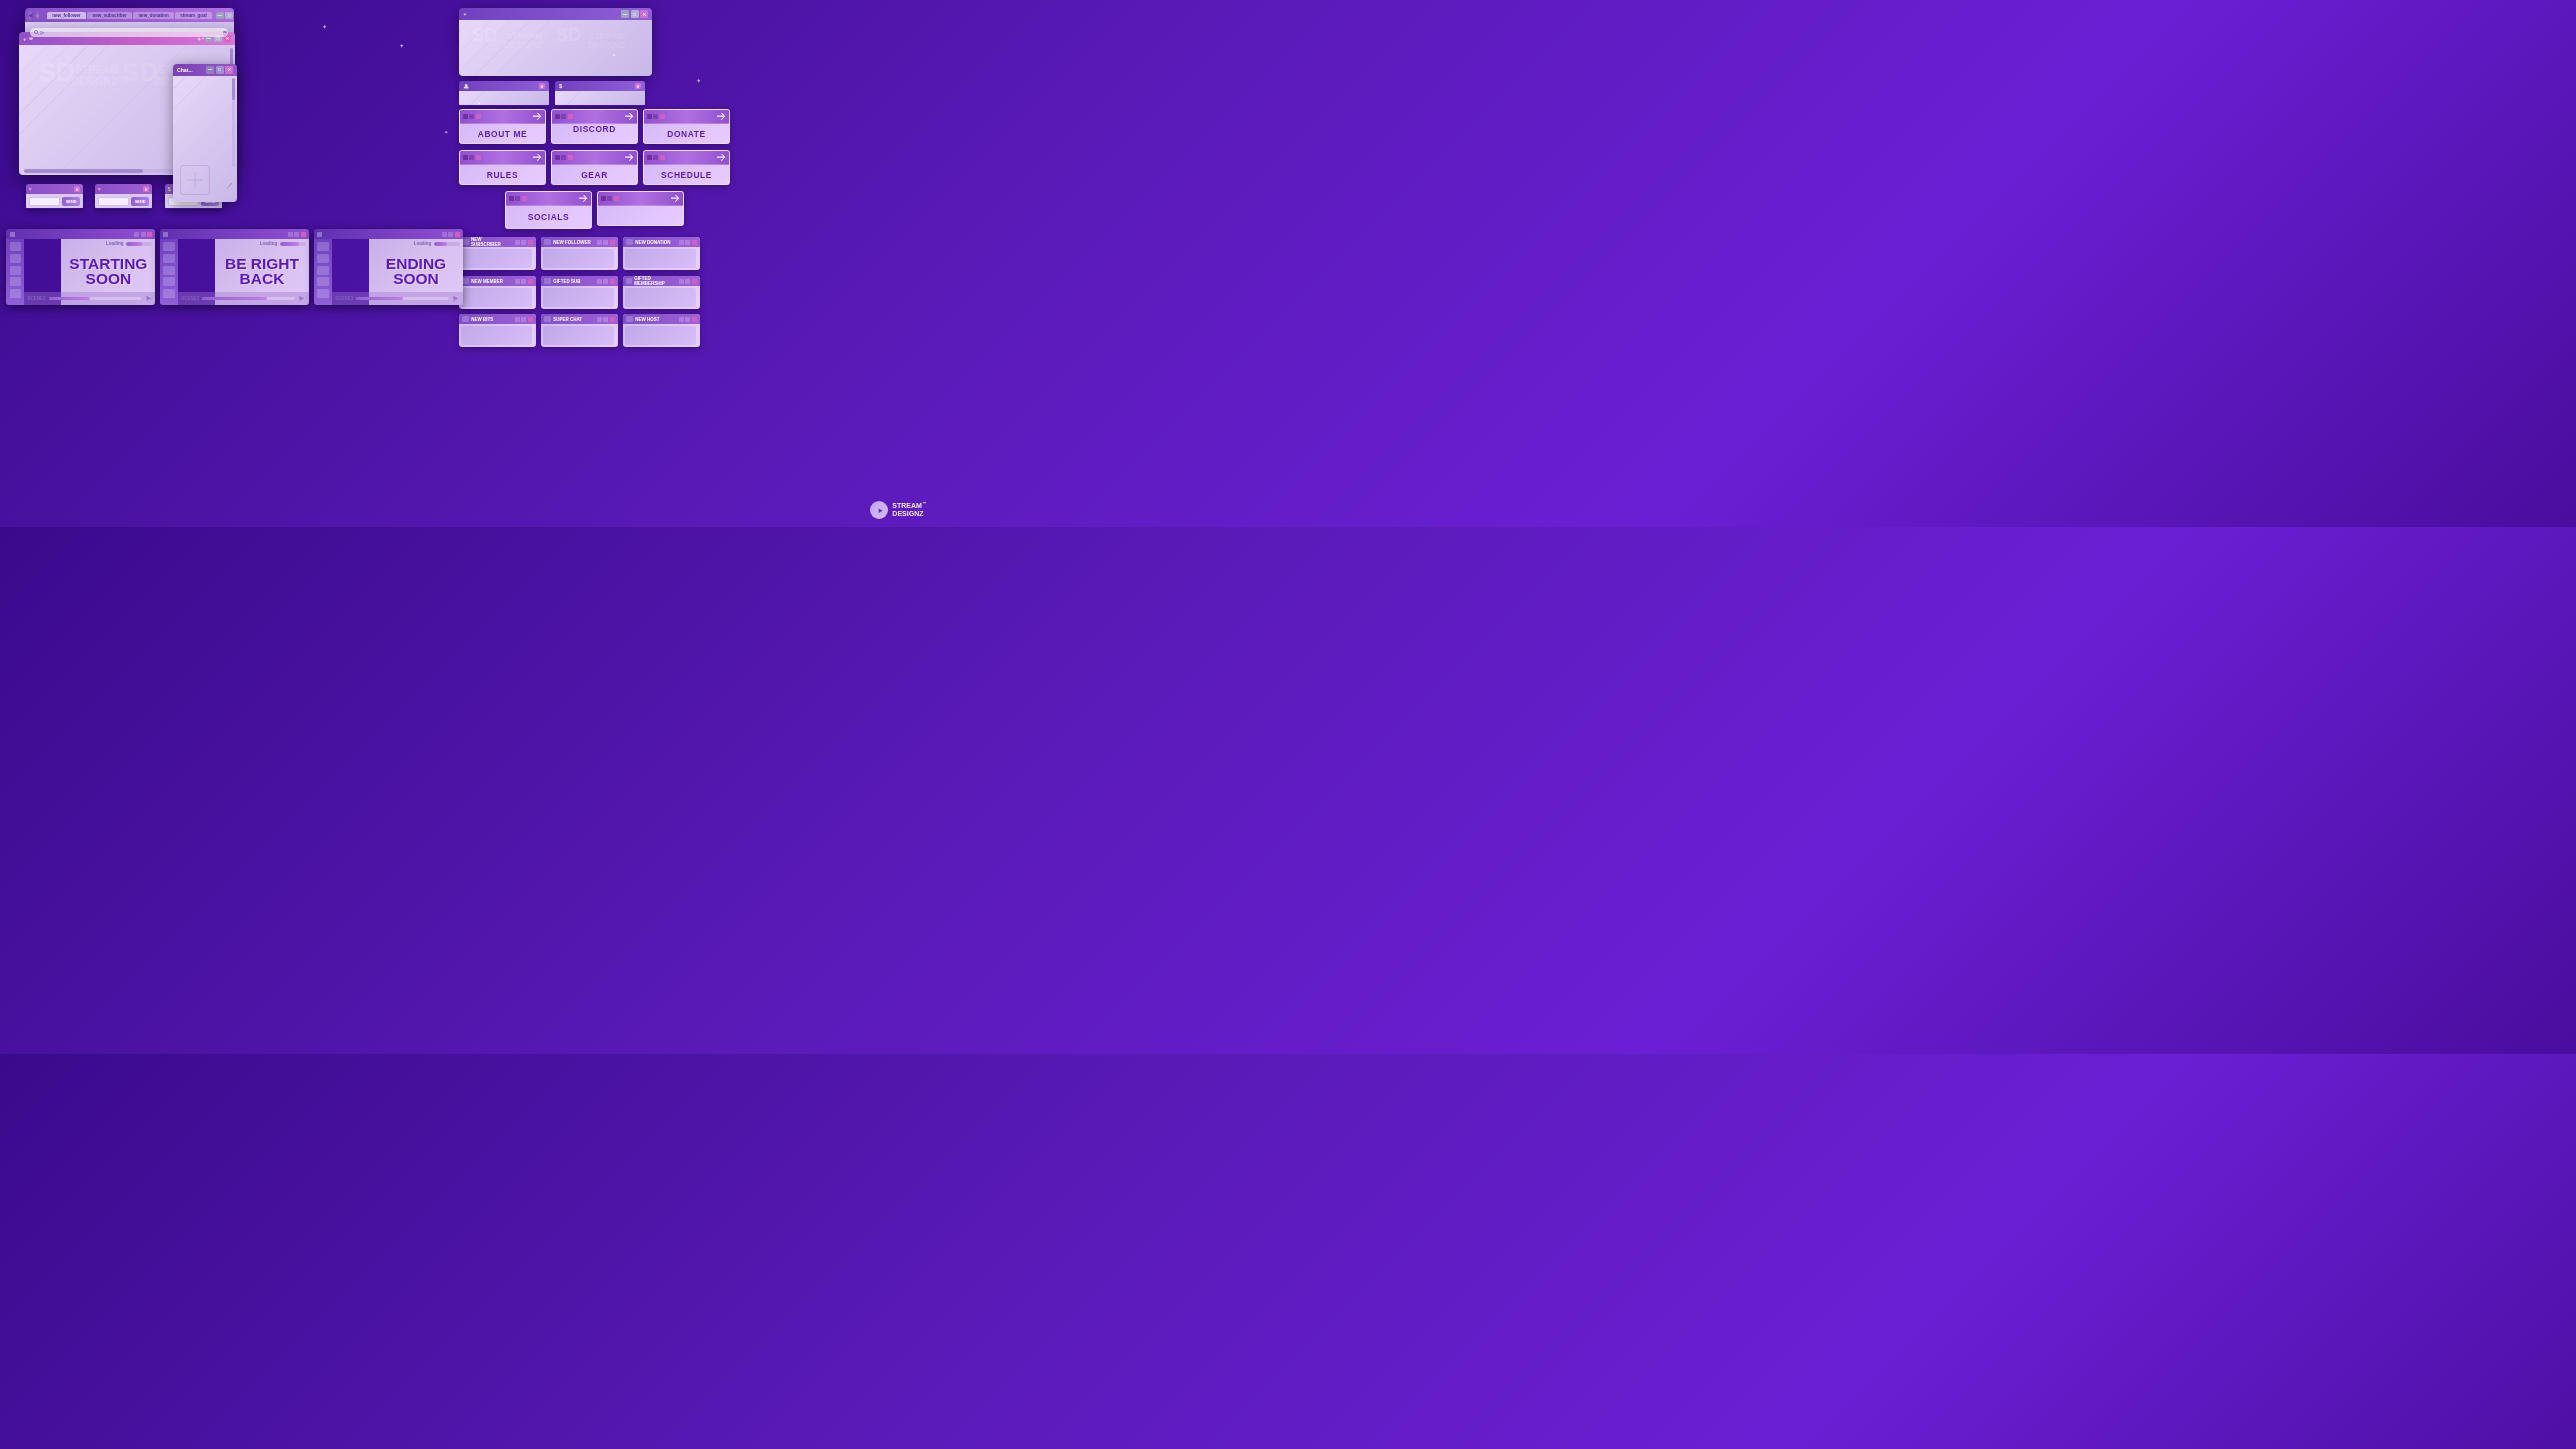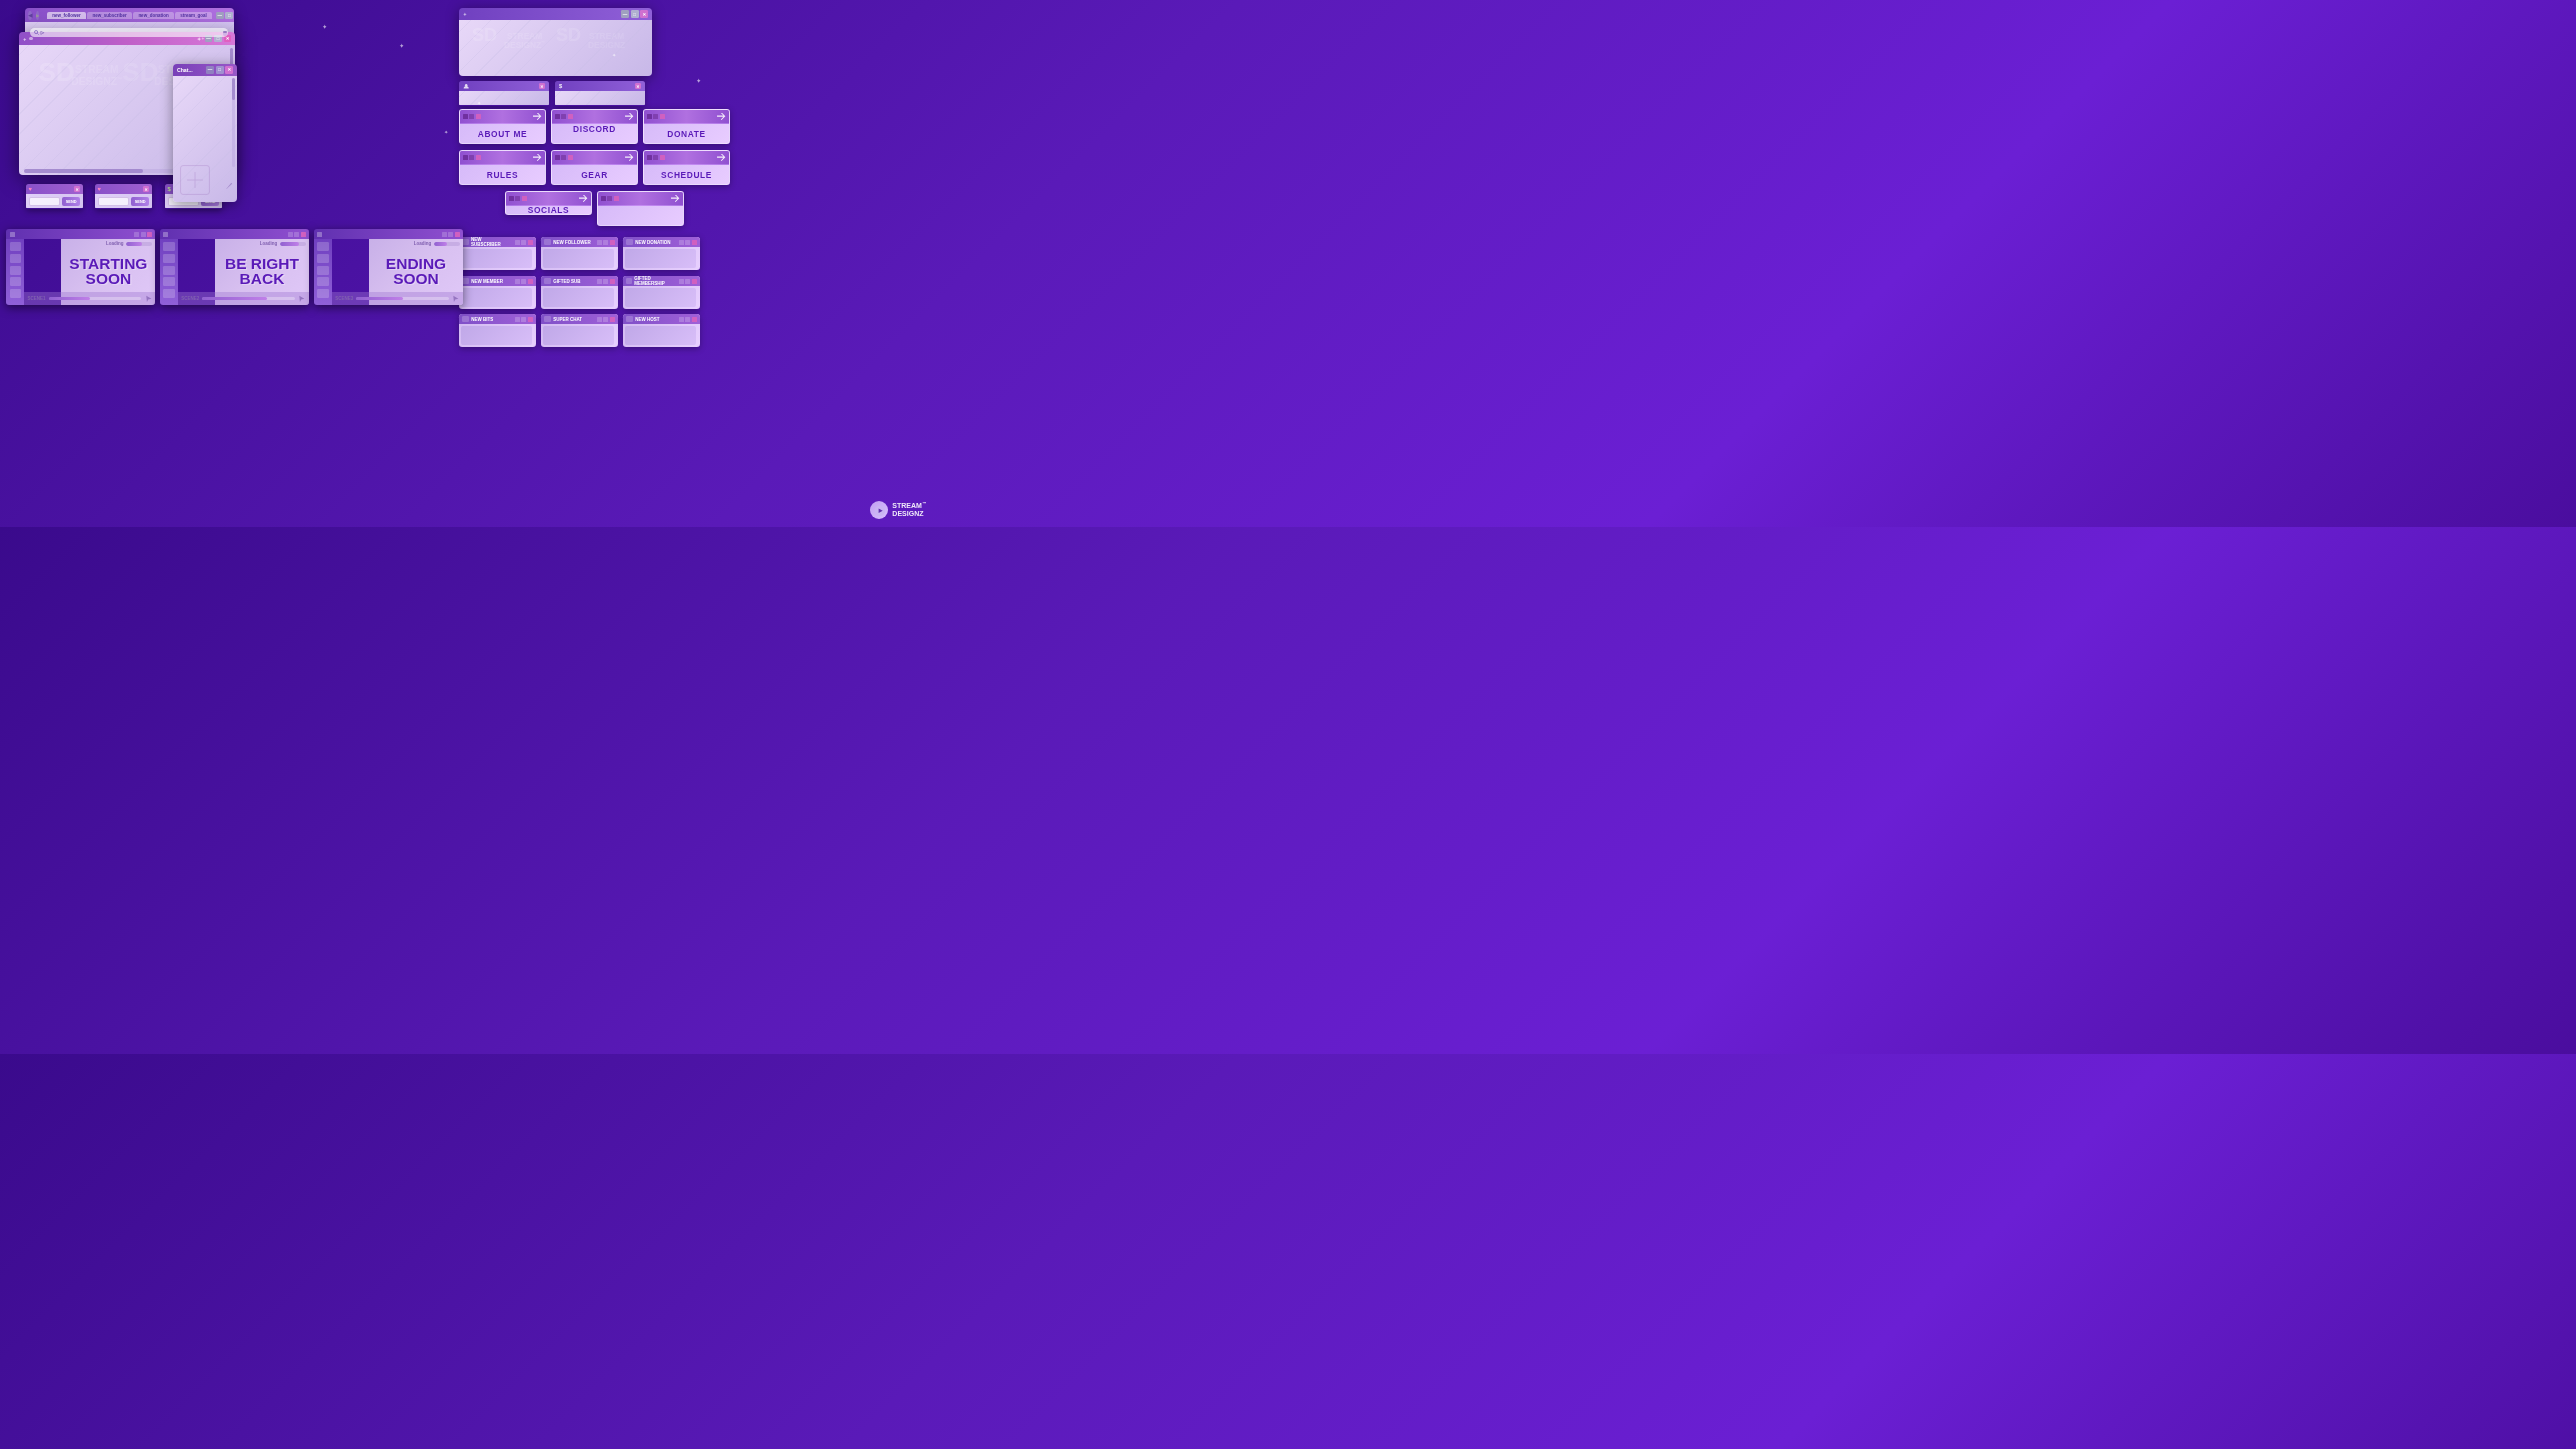--- a/index.html
+++ b/index.html
@@ -712,21 +712,21 @@
       <div style="width:5.2px;height:5.2px;border-radius:0.6px;background:#8040b0;"></div>
       <div style="width:5.2px;height:5.2px;border-radius:0.6px;background:#d060c0;"></div>
     </div>
     <svg width="9" height="6.4" viewBox="0 0 14 10" style="fill:rgba(255,255,255,0.9); margin-left:auto;">
       <path d="M0 4h10l-4-4 1-1 6 6-6 6-1-1 4-4H0z"></path>
     </svg>
   </div>
   <div class="btn-label" style="margin-top:14px; font-size:8.4px; font-weight:900; color:#5a1ab8; text-transform:uppercase;">SCHEDULE</div>
 </div>
 
-<div class="panel-btn" style="top:191px; left:505px; width:87px; height:24px;">
+<div class="panel-btn" style="top:191px; left:505px; width:87px; height:38px;">
   <div style="position:absolute;top:0;left:0;right:0;height:13px;background:linear-gradient(90deg,#9050d0,#b070e0,#9050d0);display:flex;align-items:center;padding:0 2.6px;">
     <div style="display:flex;gap:1.3px;margin-right:auto;">
       <div style="width:5.2px;height:5.2px;border-radius:0.6px;background:#7030a0;"></div>
       <div style="width:5.2px;height:5.2px;border-radius:0.6px;background:#8040b0;"></div>
       <div style="width:5.2px;height:5.2px;border-radius:0.6px;background:#d060c0;"></div>
     </div>
     <svg width="9" height="6.4" viewBox="0 0 14 10" style="fill:rgba(255,255,255,0.9); margin-left:auto;">
       <path d="M0 4h10l-4-4 1-1 6 6-6 6-1-1 4-4H0z"></path>
     </svg>
   </div>

